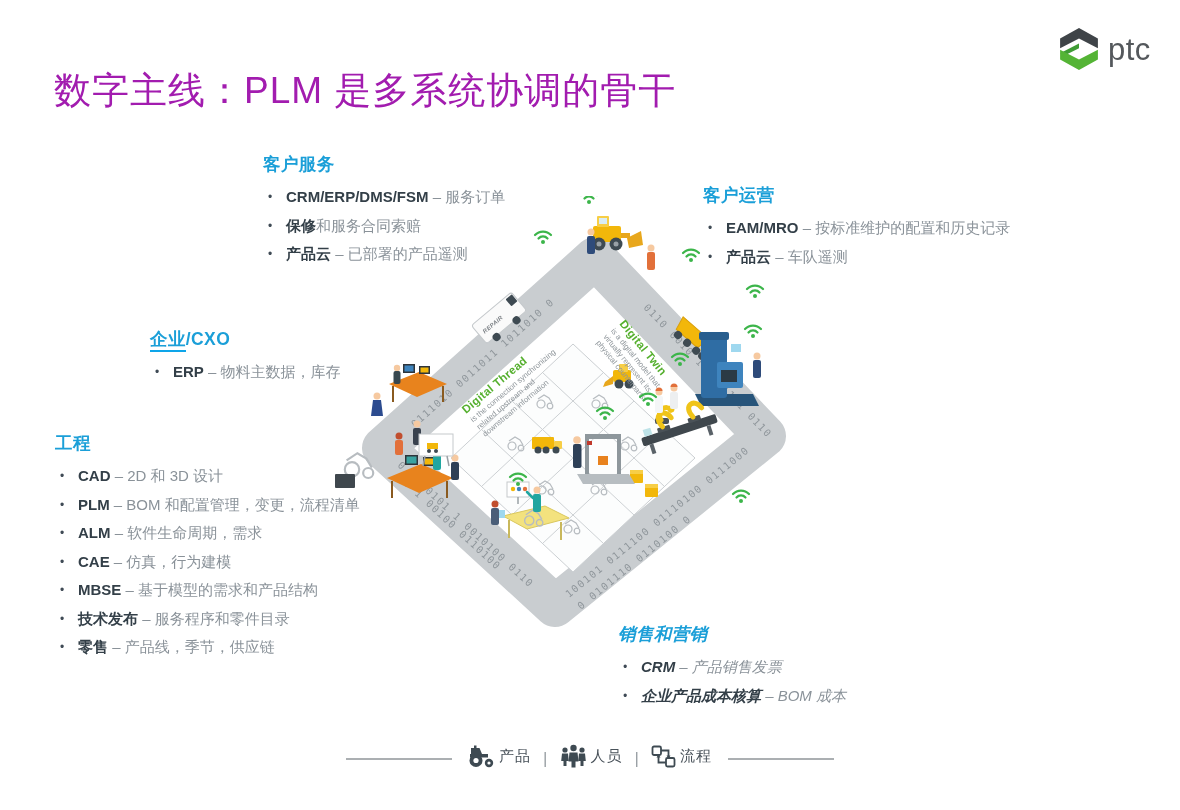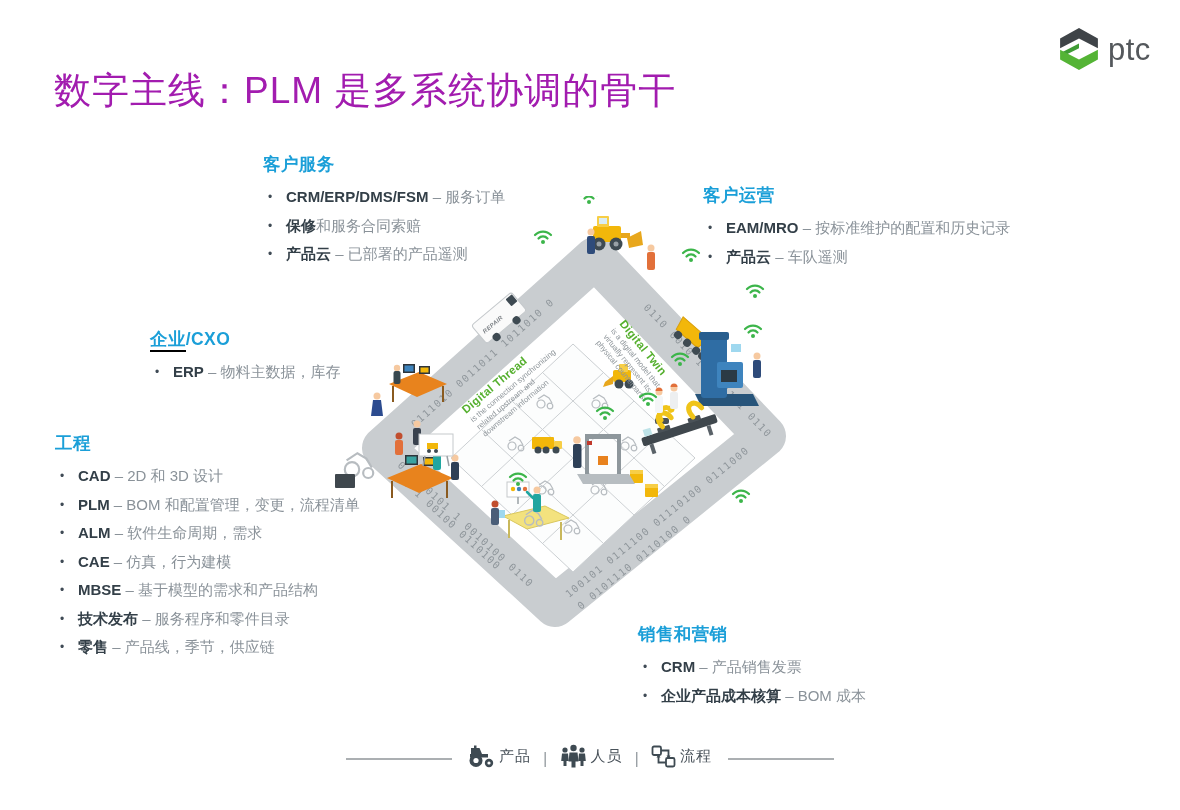--- a/index.html
+++ b/index.html
@@ -11,21 +11,21 @@
   .title{position:absolute;left:38px;top:50px;margin:16px;font-size:37px;font-weight:400;
          color:#a21caf;letter-spacing:1px;white-space:nowrap;z-index:4;}
 
   
   .logo{position:absolute;left:1058px;top:26px;display:flex;align-items:center;gap:8px;z-index:4;}
   .logo-text{font-size:31px;color:#54585C;letter-spacing:.5px;line-height:1;}
 
   
   .sec{position:absolute;z-index:3;}
   .sec h2{margin:0 0 7px 0;font-size:17.5px;font-weight:700;color:#1B9FD8;letter-spacing:.4px;white-space:nowrap;}
-  .sec h2 .u{border-bottom:2px solid #000000;padding-bottom:1px;}
+  .sec h2 .u{border-bottom:2px solid #0ea5e9;padding-bottom:1px;}
   .sec ul{list-style:none;margin:0;padding:0;}
   .sec li{position:relative;padding-left:23px;font-size:15px;line-height:28.5px;white-space:nowrap;}
   .sec li::before{content:"•";position:absolute;left:5px;top:0;color:#3F4A55;font-size:12px;line-height:28.5px;}
   .t-strong{font-weight:700;color:#333F48;}
   .t-rest{color:#8A9299;}
 
   
   .illus{position:absolute;left:303px;top:196px;width:500px;height:432px;z-index:1;}
   .bin{font-family:"DejaVu Sans Mono",monospace;font-size:10px;fill:#8F969B;letter-spacing:1.5px;}
   .dt-title{font-size:11.5px;font-weight:700;fill:#56B02F;letter-spacing:.3px;}
@@ -91,21 +91,21 @@
       <li><span class="t-strong">CAE</span><span class="t-rest"> – 仿真，行为建模</span></li>
       <li><span class="t-strong">MBSE</span><span class="t-rest"> – 基于模型的需求和产品结构</span></li>
       <li><span class="t-strong">技术发布</span><span class="t-rest"> – 服务程序和零件目录</span></li>
       <li><span class="t-strong">零售</span><span class="t-rest"> – 产品线，季节，供应链</span></li>
     </ul>
   </div>
 
   <div class="sec" style="left:788px;top:394px;">
   </div>
 
-  <div class="sec" style="left:638px;top:622px;">
+  <div class="sec" style="left:618px;top:622px;font-style:italic;">
     <h2><span>销售和营销</span></h2>
     <ul>
       <li><span class="t-strong">CRM</span><span class="t-rest"> – 产品销售发票</span></li>
       <li><span class="t-strong">企业产品成本核算</span><span class="t-rest"> – BOM 成本</span></li>
     </ul>
   </div>
 
   <svg class="illus" viewBox="0 0 500 432">
     <defs>
       <g id="wifi">

